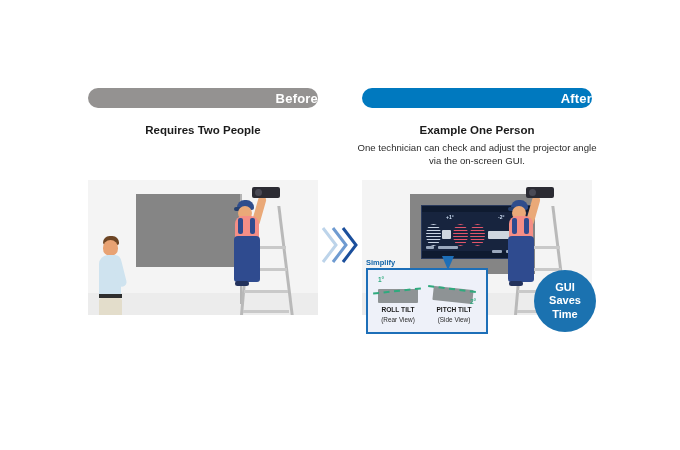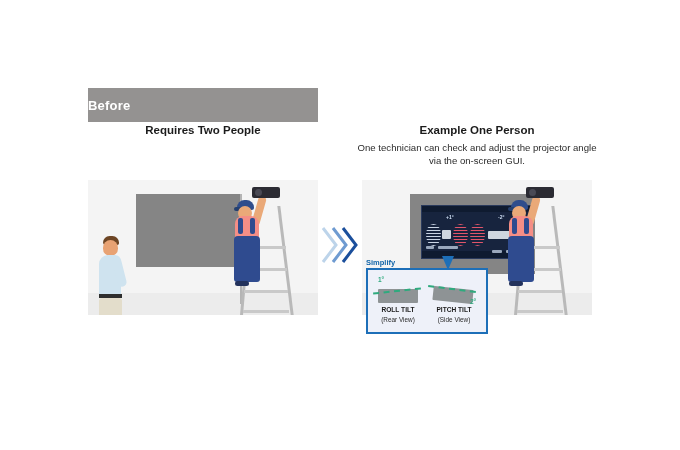--- a/index.html
+++ b/index.html
@@ -7,23 +7,23 @@
     width:680px;height:450px;
     background:#ffffff;
     font-family:"Liberation Sans", sans-serif;
     overflow:hidden;
     position:relative;
   }
   .stage{position:absolute;left:0;top:0;width:680px;height:450px;}
 
   
   .hdr-bar{
-    position:absolute;height:34px;
-    display:flex;align-items:center;justify-content:flex-start;
-    color:#ffffff;font-weight:bold;font-size:13px;letter-spacing:.2px;
+    position:absolute;height:20px;
+    display:flex;align-items:center;justify-content:flex-end;
+    color:#ffffff;font-weight:bold;font-size:13px;letter-spacing:.2px;border-radius:10px;
   }
   #before-bar{left:88px;top:88px;width:230px;background:#949291;}
   #after-bar{left:362px;top:88px;width:230px;background:#0079bf;}
 
   .sub-title{
     position:absolute;width:230px;text-align:center;
     font-weight:bold;font-size:11.5px;color:#1b1b1b;
   }
   #before-sub{left:88px;top:124px;}
   #after-sub{left:362px;top:124px;}
@@ -127,20 +127,23 @@
 </head>
 <body>
 
 <div class="stage">
 
   <div class="hdr-bar" id="before-bar">
     <span>Before</span>
   </div>
   <div class="sub-title" id="before-sub">Requires Two People</div>
 
+  <div class="hdr-bar" id="after-bar">
+    <span>After</span>
+  </div>
   <div class="sub-title" id="after-sub">Example One Person</div>
   <div class="sub-desc" id="after-desc">One technician can check and adjust the projector angle via the on-screen GUI.</div>
 
   <div class="illus" id="illus-before">
     <div class="wall-base"></div>
 
     <div class="screen-grey" style="left:48px;top:14px;width:105px;height:73px;"></div>
     <div style="position:absolute;left:152px;top:14px;width:2px;height:110px;background:#b4b4b4;"></div>
 
     <div class="man" style="left:10px;top:56px;width:40px;height:79px;">
@@ -258,15 +261,20 @@
 
     <div class="tilt-unit" id="tilt-pitch">
       <div class="tilt-body" style="left:5px;top:12px;transform:rotate(6deg);"></div>
       <div class="tilt-line" style="left:0px;top:12px;transform:rotate(7deg);"></div>
       <div class="tilt-deg" style="left:42px;top:22px;">2°</div>
     </div>
     <div class="tilt-cap" style="left:60px;top:36px;">PITCH TILT</div>
     <div class="tilt-sub" style="left:60px;top:46px;">(Side View)</div>
   </div>
 
+  <div id="gui-badge">
+    <span>GUI</span>
+    <span>Saves</span>
+    <span>Time</span>
+  </div>
 
 
 </div>
 
 </body></html>

